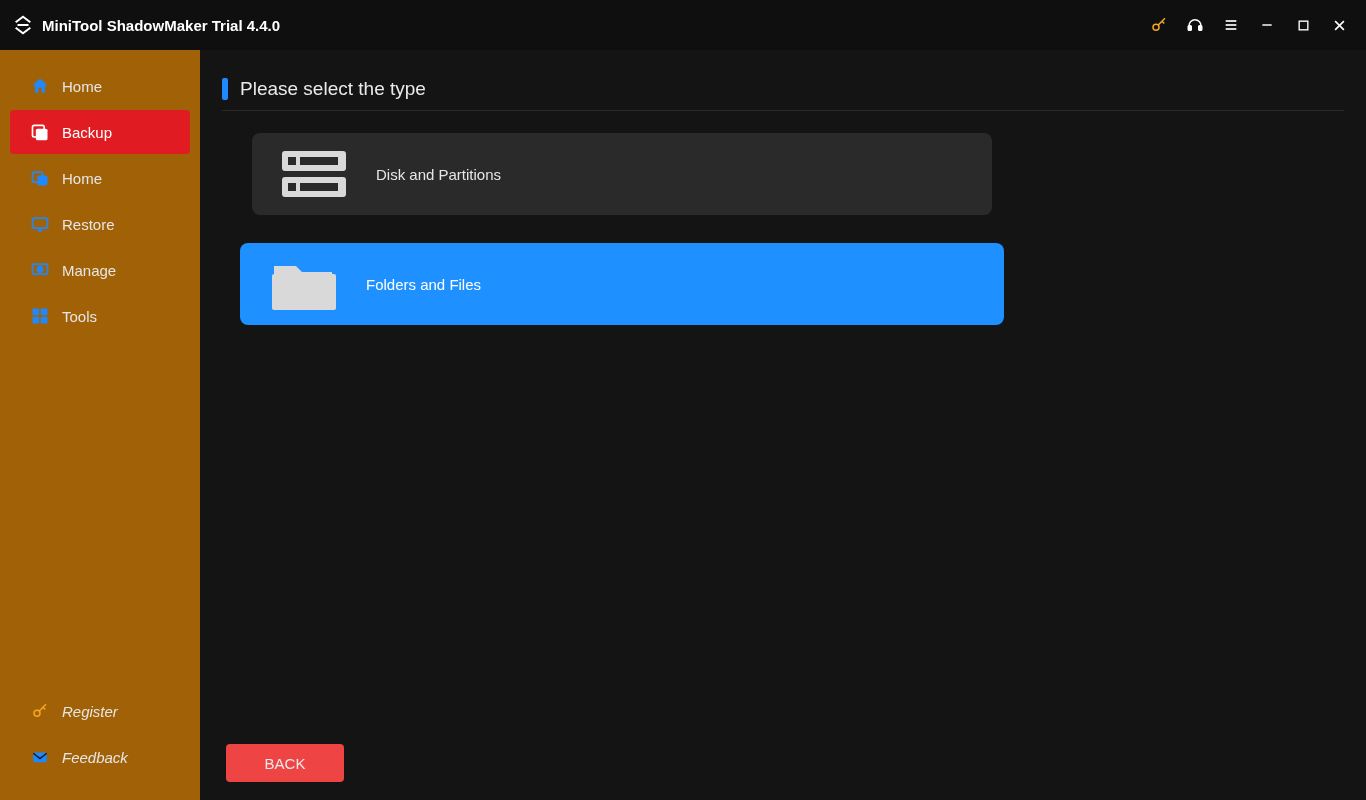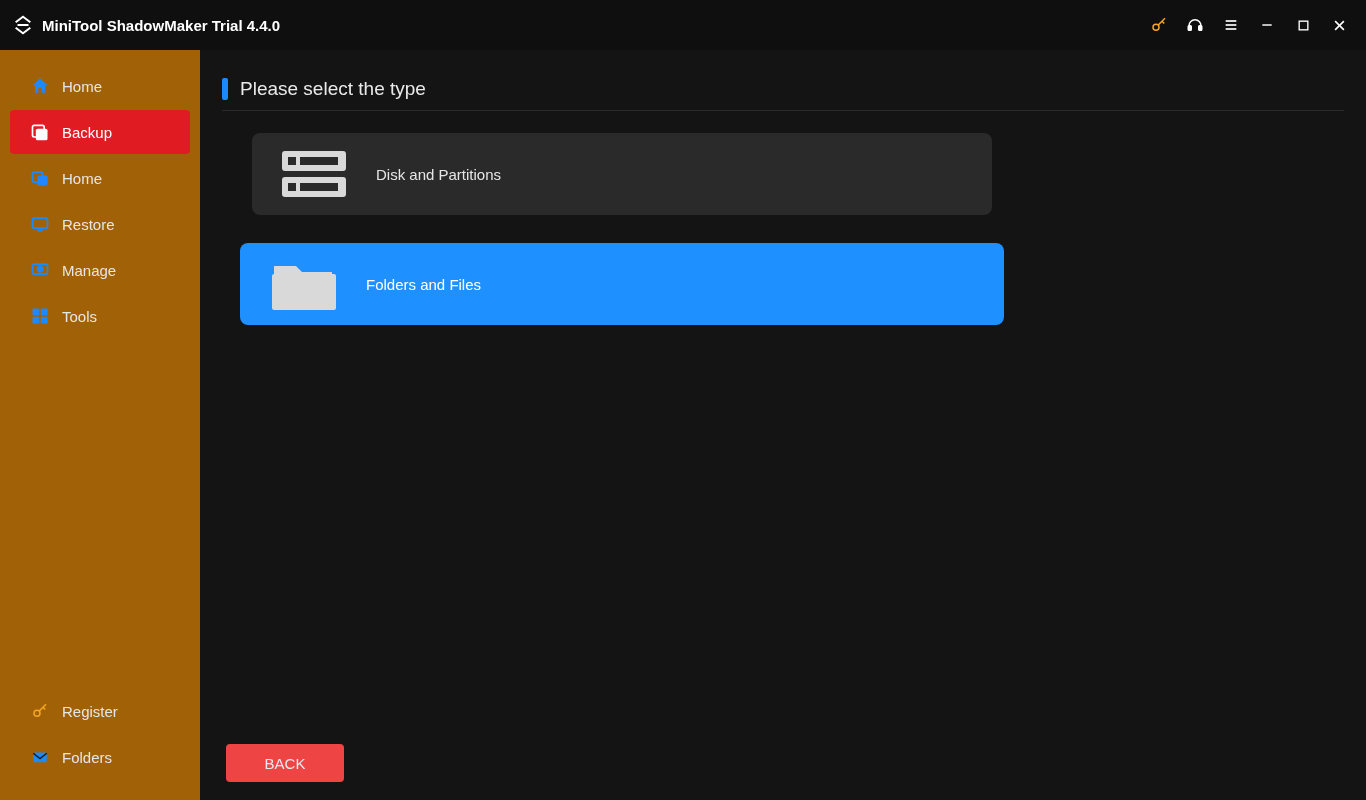--- a/index.html
+++ b/index.html
@@ -24,21 +24,21 @@
   .side-group { flex: 1; }
   .side-item {
     height: 44px; display: flex; align-items: center; gap: 12px;
     padding: 0 20px; color: #e6e6e6; font-size: 15px; cursor: pointer;
     margin: 0 10px 2px 10px; border-radius: 4px;
   }
   .side-item.active { background: #e11b22; color: #fff; }
   .side-item .sicon { width: 20px; height: 20px; display: flex; align-items: center; justify-content: center; color: #1e88ff; }
   .side-item.active .sicon { color: #fff; }
   .side-bottom { padding-bottom: 18px; }
-  .side-bottom .side-item { height: 42px; margin: 0 10px 4px 10px; }
+  .side-bottom .side-item { height: 42px; margin: 0 10px 4px 10px; font-style: italic; }
   .side-bottom .sicon.key { color: #f5a623; }
   .side-bottom .sicon.mail { color: #1e88ff; }
   
   
   .content { flex: 1; background: #141414; display: flex; flex-direction: column; padding: 28px 16px 18px 16px; min-width: 0; }
   .heading-row { display: flex; align-items: center; gap: 12px; padding-bottom: 10px; border-bottom: 1px solid #2a2a2a; margin-bottom: 22px; margin-left: 6px; margin-right: 6px; }
   .heading-bar { width: 6px; height: 22px; background: #1e88ff; border-radius: 2px; }
   .heading-text { color: #eaeaea; font-size: 19px; }
   
   .options { padding-left: 36px; text-align: center; }
@@ -185,21 +185,21 @@
           </span>
           <span>Register</span>
         </div>
         <div class="side-item">
           <span class="sicon mail">
             <svg width="18" height="18" viewBox="0 0 24 24" fill="currentColor">
                 <rect x="3" y="6" width="18" height="13" rx="2"></rect>
                 <path d="M3 7 L12 14 L21 7" stroke="#1a1a1a" stroke-width="2" fill="none"></path>
               </svg>
           </span>
-          <span>Folders</span>
+          <span>Feedback</span>
         </div>
       </div>
     </div>
 
     <div class="content">
       <div class="heading-row">
         <div class="heading-bar"></div>
         <div class="heading-text">Please select the type</div>
       </div>
 

